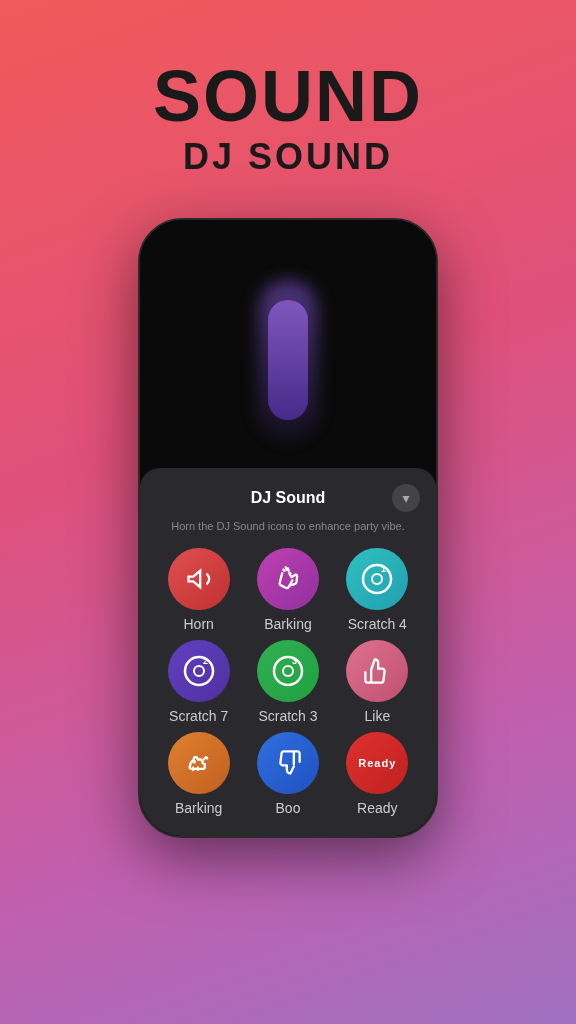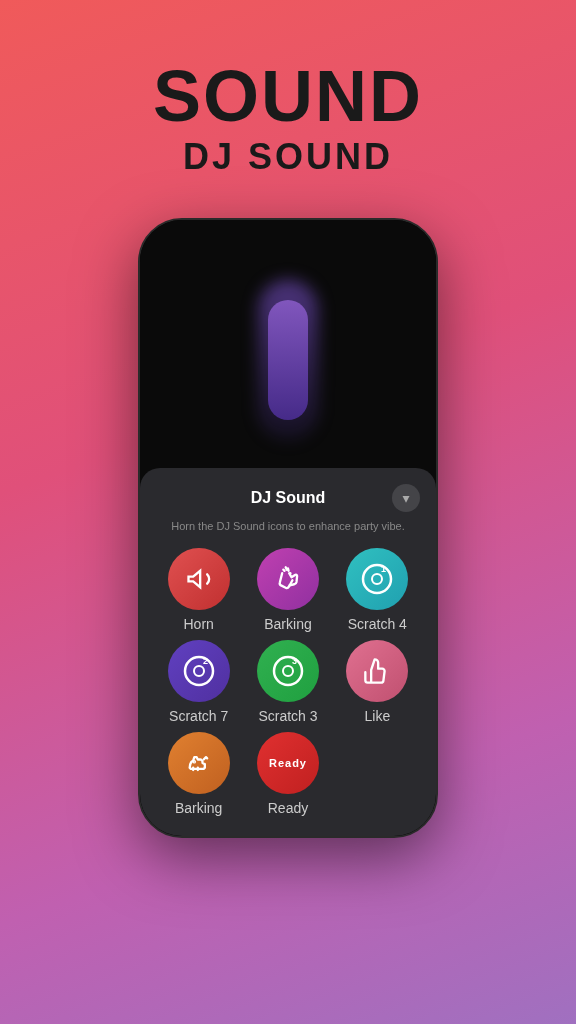--- a/index.html
+++ b/index.html
@@ -297,20 +297,28 @@
 
               <path d="M4 16c0-3 1-5 3-6l1-3h2l1 2h2c1 0 2 1 2 2v1l2 1v3l-1 1H5l-1-1z" stroke-linejoin="round"></path>
               <path d="M7 16v2M11 16v2" stroke-linecap="round"></path>
               <circle cx="8" cy="11" r="0.5" fill="white"></circle>
               <path d="M16 9l2-2 1 1" stroke-linecap="round" stroke-linejoin="round"></path>
             </svg>
           </div>
           <div class="sound-label">Barking</div>
         </div>
 
+        <div class="sound-item">
+          <div class="sound-btn btn-boo">
+            <svg class="icon-svg" viewBox="0 0 24 24" stroke-width="2" stroke="white" fill="none">
+              <path d="M17 2v11M22 11v-7a2 2 0 00-2-2H8.5a2 2 0 00-2 1.8l-1 8a2 2 0 002 2.2H11v4a3 3 0 003 3l3-6" stroke-linecap="round" stroke-linejoin="round"></path>
+            </svg>
+          </div>
+          <div class="sound-label">Boo</div>
+        </div>
 
         <div class="sound-item">
           <div class="sound-btn btn-ready">
             <span class="ready-text">Ready</span>
           </div>
           <div class="sound-label">Ready</div>
         </div>
 
       </div>
     </div>

